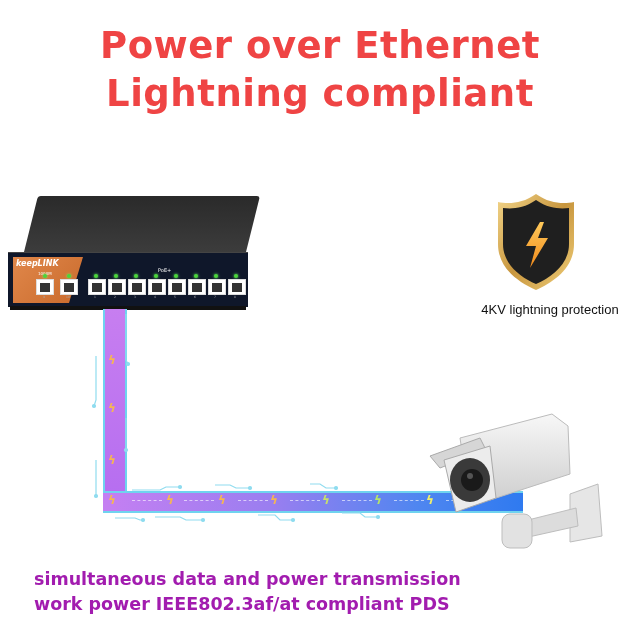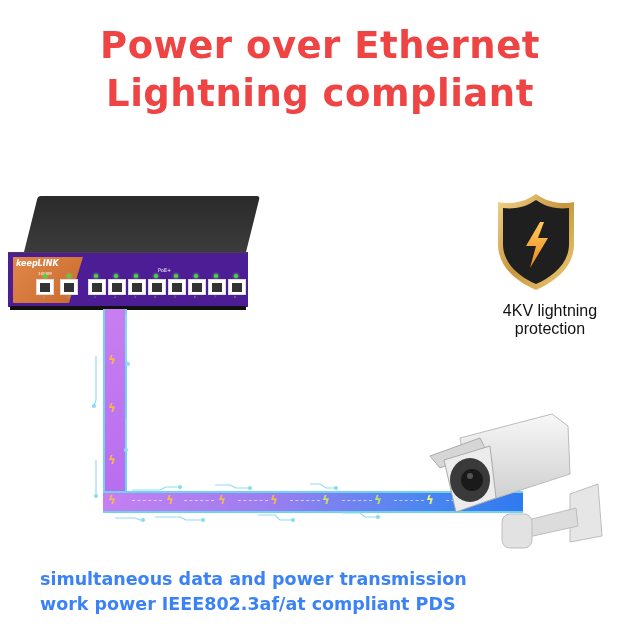--- a/index.html
+++ b/index.html
@@ -3,41 +3,41 @@
 <meta charset="utf-8">
 <style>
   html,body{margin:0;padding:0;background:#ffffff;}
   body{width:640px;height:640px;position:relative;overflow:hidden;font-family:"DejaVu Sans","Liberation Sans",sans-serif;}
   .title{position:absolute;left:0;width:640px;text-align:center;font-weight:bold;font-size:37px;color:#ef4444;letter-spacing:0.5px;line-height:44px;font-family:"DejaVu Sans",sans-serif;}
   .t1{top:24px;}
   .t2{top:72px;}
   
   .switch{position:absolute;left:8px;top:196px;width:240px;height:114px;}
   .sw-top{position:absolute;left:16px;top:0;width:222px;height:56px;background:linear-gradient(180deg,#2a2a2a,#3c3c3c);transform:skewX(-14deg);transform-origin:bottom left;border-radius:3px 3px 0 0;}
-  .sw-front{position:absolute;left:0;top:56px;width:240px;height:54px;background:#4c1d95;border-top:1px solid #444;}
+  .sw-front{position:absolute;left:0;top:56px;width:240px;height:54px;background:#0f172a;border-top:1px solid #444;}
   .sw-bottom{position:absolute;left:2px;top:110px;width:236px;height:4px;background:#111;}
   .sw-brand-panel{position:absolute;left:5px;top:4px;width:70px;height:46px;background:linear-gradient(135deg,#e0874a,#c96a2c);clip-path:polygon(0 0,100% 0,80% 100%,0 100%);}
   .sw-brand{position:absolute;left:8px;top:6px;font-size:8px;font-weight:bold;color:#fff;font-style:italic;}
   .sw-uplink-label{position:absolute;left:30px;top:18px;font-size:4px;color:#fff;}
   .sw-poe-label{position:absolute;left:150px;top:14px;font-size:5px;color:#fff;}
   .port{position:absolute;top:26px;width:16px;height:14px;background:#fff;border:1px solid #ddd;}
   .port::after{content:"";position:absolute;left:3px;top:3px;width:10px;height:9px;background:#333;}
   .led{position:absolute;top:21px;width:4px;height:4px;border-radius:50%;background:#4cd43a;box-shadow:0 0 3px #6f6;}
   .portnum{position:absolute;top:42px;font-size:3px;color:#aaa;}
   
   .shield{position:absolute;left:494px;top:192px;width:84px;height:100px;}
-  .shield-caption{position:absolute;left:470px;top:302px;width:160px;text-align:center;font-size:16px;color:#111;font-family:"Liberation Sans",sans-serif;}
+  .shield-caption{position:absolute;left:470px;top:302px;width:160px;text-align:center;font-size:13px;color:#111;font-family:"Liberation Sans",sans-serif;}
   
   .cable-v{position:absolute;left:103px;top:309px;width:20px;height:200px;background:linear-gradient(180deg,#c77ef0,#b56df0);border-left:2px solid #6fd3ef;border-right:2px solid #6fd3ef;}
   .cable-h{position:absolute;left:103px;top:491px;width:420px;height:18px;background:linear-gradient(90deg,#c57ff2 0%,#9a7ef0 40%,#4f86f0 75%,#2f7af0 100%);border-top:2px solid #6fd3ef;border-bottom:2px solid #6fd3ef;}
   .bolt{position:absolute;font-size:12px;color:#f6b652;font-weight:bold;}
   .dash{position:absolute;height:1px;width:30px;border-top:1px dashed rgba(255,255,255,0.6);}
   
   .camera{position:absolute;left:420px;top:410px;width:210px;height:140px;}
-  .bottom-text{position:absolute;left:40px;font-size:17.5px;font-weight:bold;color:#3b82f6;font-family:"DejaVu Sans",sans-serif;}
+  .bottom-text{position:absolute;left:34px;font-size:17.5px;font-weight:bold;color:#a21caf;font-family:"DejaVu Sans",sans-serif;}
   .b1{top:569px;}
   .b2{top:594px;}
 </style>
 </head>
 <body>
 
 <div class="title t1">Power over Ethernet</div>
 <div class="title t2">Lightning compliant</div>
 
 <div class="switch">

